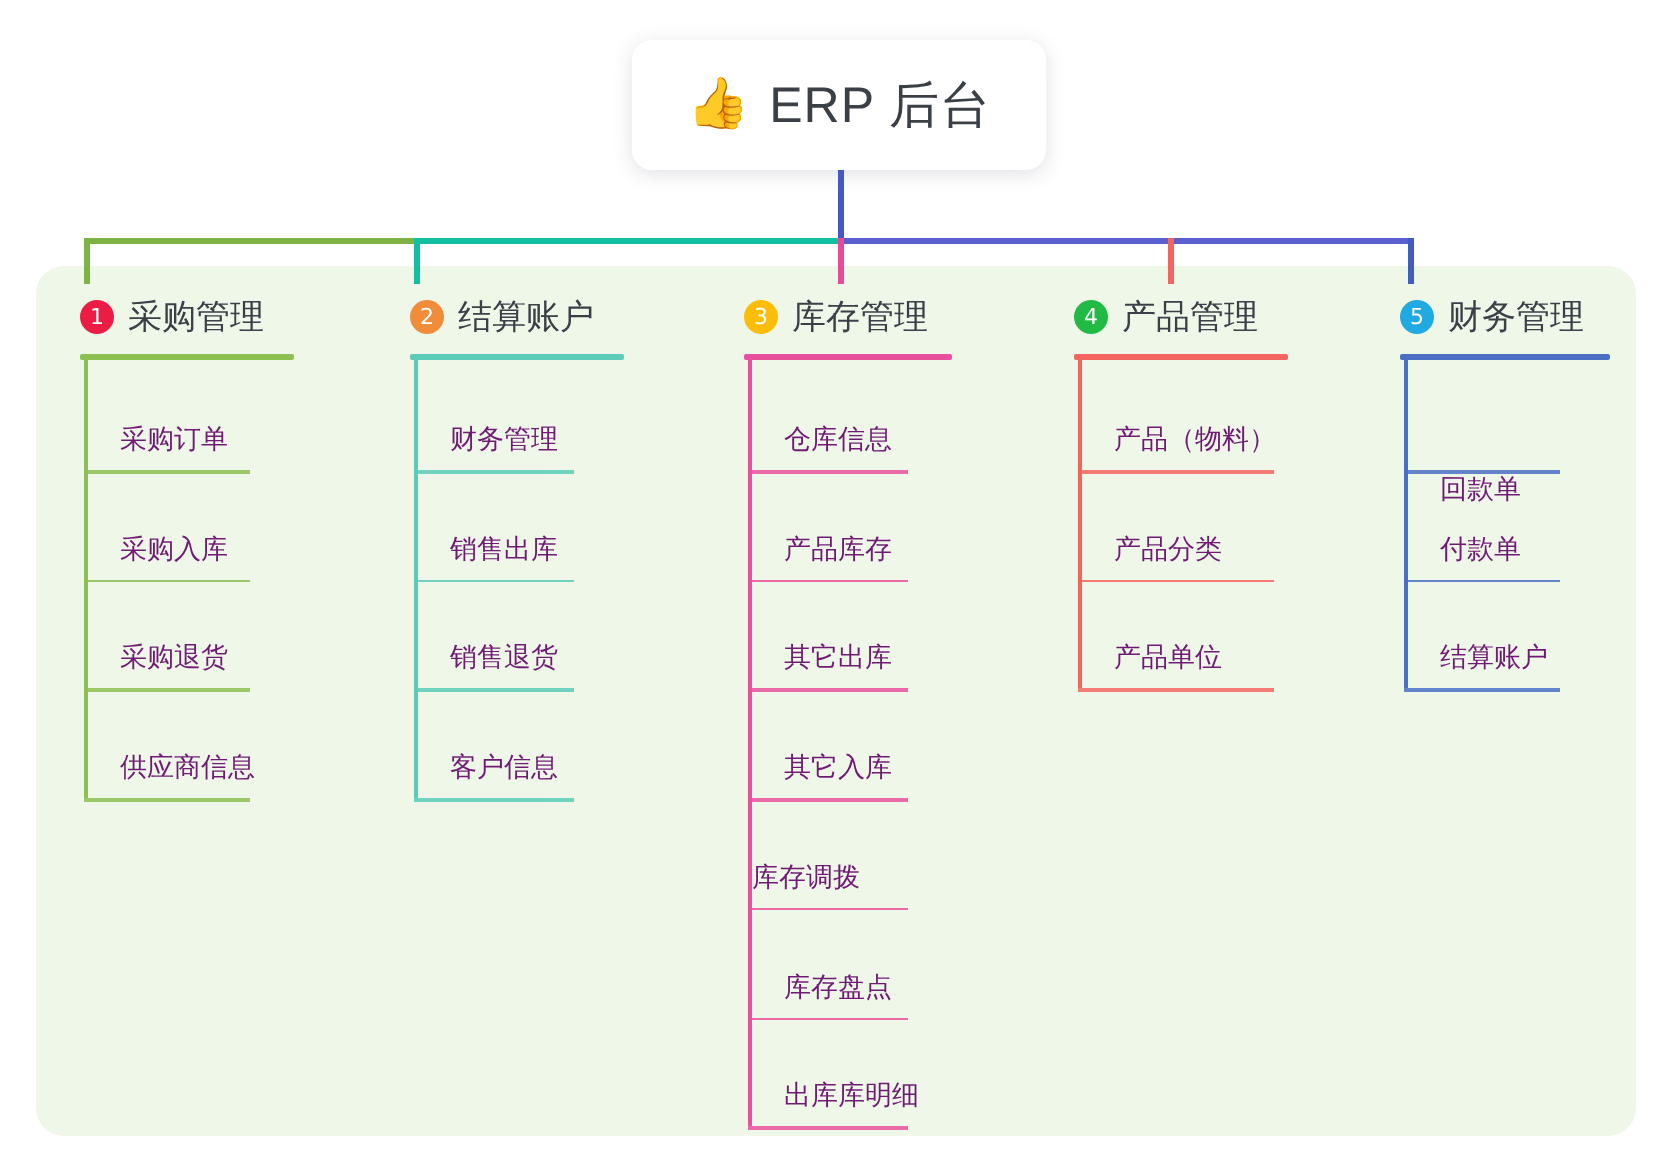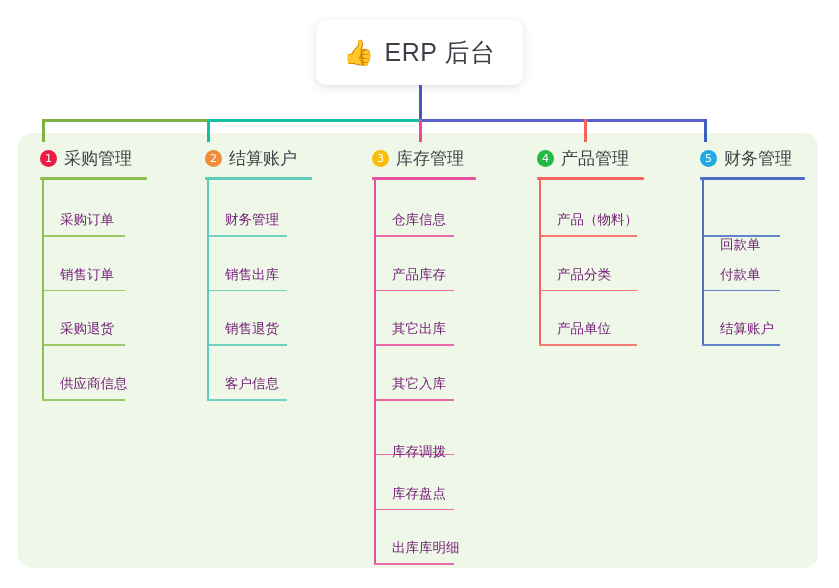--- a/index.html
+++ b/index.html
@@ -181,32 +181,32 @@
       </div>
       <div class="col" style="left: 700px;">
         <div class="col-head">
           <span class="badge" style="background: rgb(33, 169, 225);">5</span>
           <span class="col-title">财务管理</span>
         </div>
       </div>
     </div>
 
 <div class="item" style="left: 60px; top: 211px;">采购订单</div>
-    <div class="item" style="left: 60px; top: 265.7px;">销售订单</div>
+    <div class="item" style="left: 60px; top: 265.7px;">采购入库</div>
     <div class="item" style="left: 60px; top: 320.4px;">采购退货</div>
     <div class="item" style="left: 60px; top: 375.1px;">供应商信息</div>
     <div class="item" style="left: 225px; top: 211px;">财务管理</div>
     <div class="item" style="left: 225px; top: 265.7px;">销售出库</div>
     <div class="item" style="left: 225px; top: 320.4px;">销售退货</div>
     <div class="item" style="left: 225px; top: 375.1px;">客户信息</div>
     <div class="item" style="left: 392px; top: 211px; text-align: right;">仓库信息</div>
     <div class="item" style="left: 392px; top: 265.7px;">产品库存</div>
     <div class="item" style="left: 392px; top: 320.4px; text-align: right;">其它出库</div>
     <div class="item" style="left: 392px; top: 375.1px;">其它入库</div>
-    <div class="item" style="left: 392px; top: 429.8px; margin-top: 13px;">库存调拨</div>
+    <div class="item" style="left: 376px; top: 429.8px;">库存调拨</div>
     <div class="item" style="left: 392px; top: 484.5px;">库存盘点</div>
     <div class="item" style="left: 392px; top: 539.2px;">出库库明细</div>
     <div class="item" style="left: 557px; top: 211px;">产品（物料）</div>
     <div class="item" style="left: 557px; top: 265.7px;">产品分类</div>
     <div class="item" style="left: 557px; top: 320.4px;">产品单位</div>
     <div class="item" style="left: 720px; top: 211px; margin-top: 25px;">回款单</div>
     <div class="item" style="left: 720px; top: 265.7px;">付款单</div>
     <div class="item" style="left: 720px; top: 320.4px;">结算账户</div>
   </div>
 

